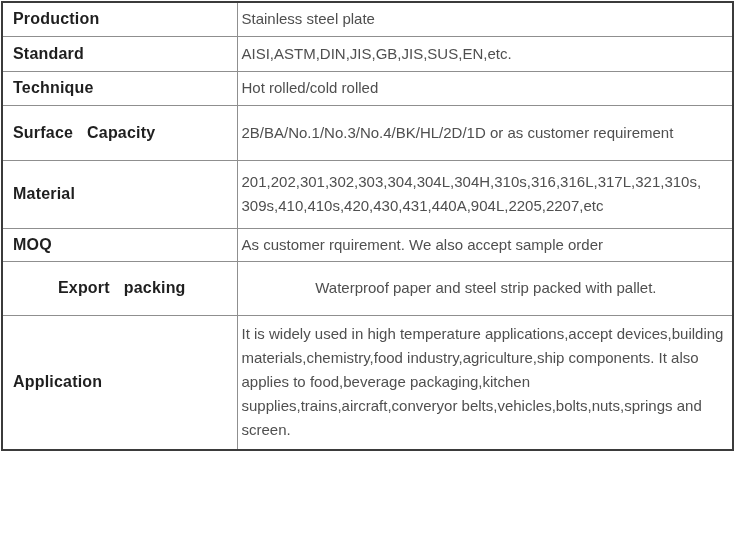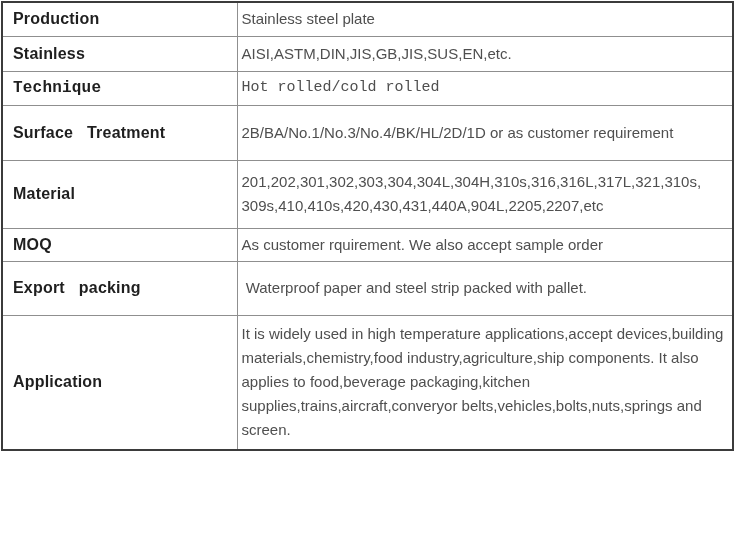--- a/index.html
+++ b/index.html
@@ -50,41 +50,41 @@
 </head>
 <body>
 
 <table class="spec">
   <tbody>
     <tr style="height:34px;">
       <td class="label">Production</td>
       <td class="value">Stainless steel plate</td>
     </tr>
     <tr style="height:35px;">
-      <td class="label">Stainless</td>
+      <td class="label">Standard</td>
       <td class="value">AISI,ASTM,DIN,JIS,GB,JIS,SUS,EN,etc.</td>
     </tr>
-    <tr style="height:34px;font-family:Liberation Mono, monospace;">
+    <tr style="height:34px;">
       <td class="label">Technique</td>
       <td class="value">Hot rolled/cold rolled</td>
     </tr>
     <tr style="height:55px;">
-      <td class="label">Surface   Treatment</td>
+      <td class="label">Surface   Capacity</td>
       <td class="value">2B/BA/No.1/No.3/No.4/BK/HL/2D/1D or as customer requirement</td>
     </tr>
     <tr style="height:68px;">
       <td class="label">Material</td>
       <td class="value">201,202,301,302,303,304,304L,304H,310s,316,316L,317L,321,310s,
 309s,410,410s,420,430,431,440A,904L,2205,2207,etc</td>
     </tr>
     <tr style="height:33px;">
       <td class="label">MOQ</td>
       <td class="value">As customer rquirement. We also accept sample order</td>
     </tr>
-    <tr style="height:54px;">
+    <tr style="height:54px;text-align:center;">
       <td class="label">Export   packing</td>
       <td class="value"> Waterproof paper and steel strip packed with pallet.</td>
     </tr>
     <tr style="height:135px;">
       <td class="label">Application</td>
       <td class="value">It is widely used in high temperature applications,accept devices,building materials,chemistry,food industry,agriculture,ship components. It also applies to food,beverage packaging,kitchen supplies,trains,aircraft,converyor belts,vehicles,bolts,nuts,springs and screen.</td>
     </tr>
   </tbody>
 </table>
 

